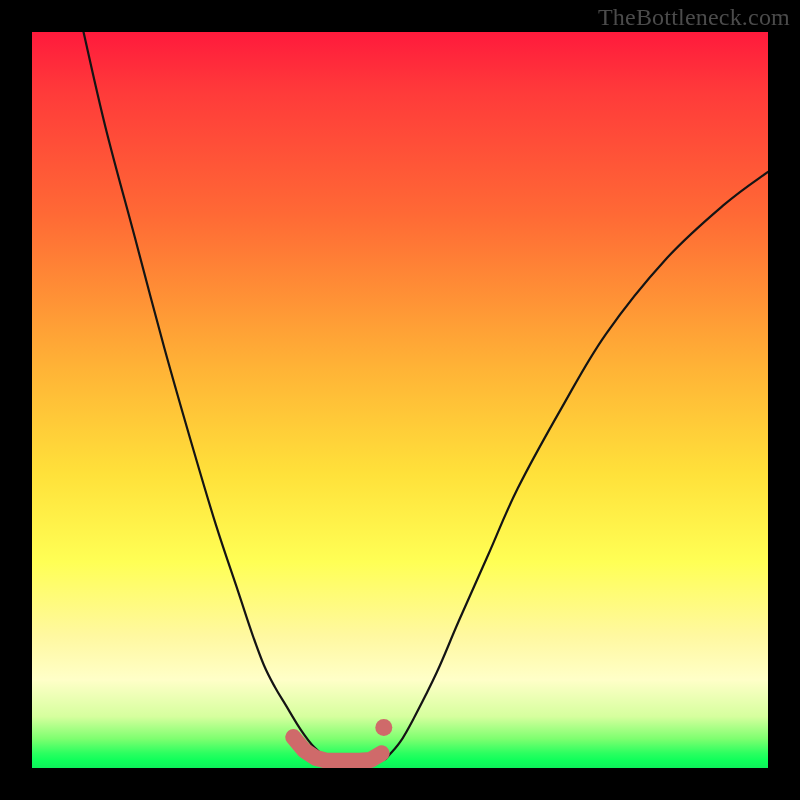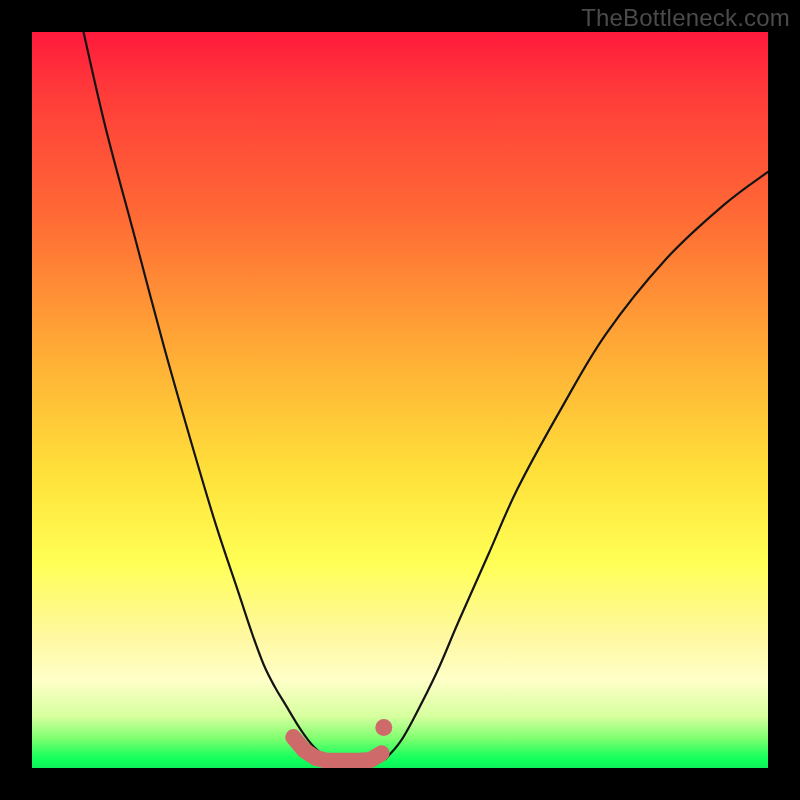--- a/index.html
+++ b/index.html
@@ -59,20 +59,21 @@
   }
   .watermark {
     position: absolute;
     top: 4px;
     right: 10px;
     color: #4b4b4b;
     font-size: 24px;
     letter-spacing: 0.2px;
     font-weight: 400;
     user-select: none;
+    font-family: Liberation Serif, serif;
   }
 </style>
 </head>
 <body>
 
 <div class="watermark">TheBottleneck.com</div>
 
 <div class="frame">
   <div class="plot-area">
     <div class="gradient"></div>

